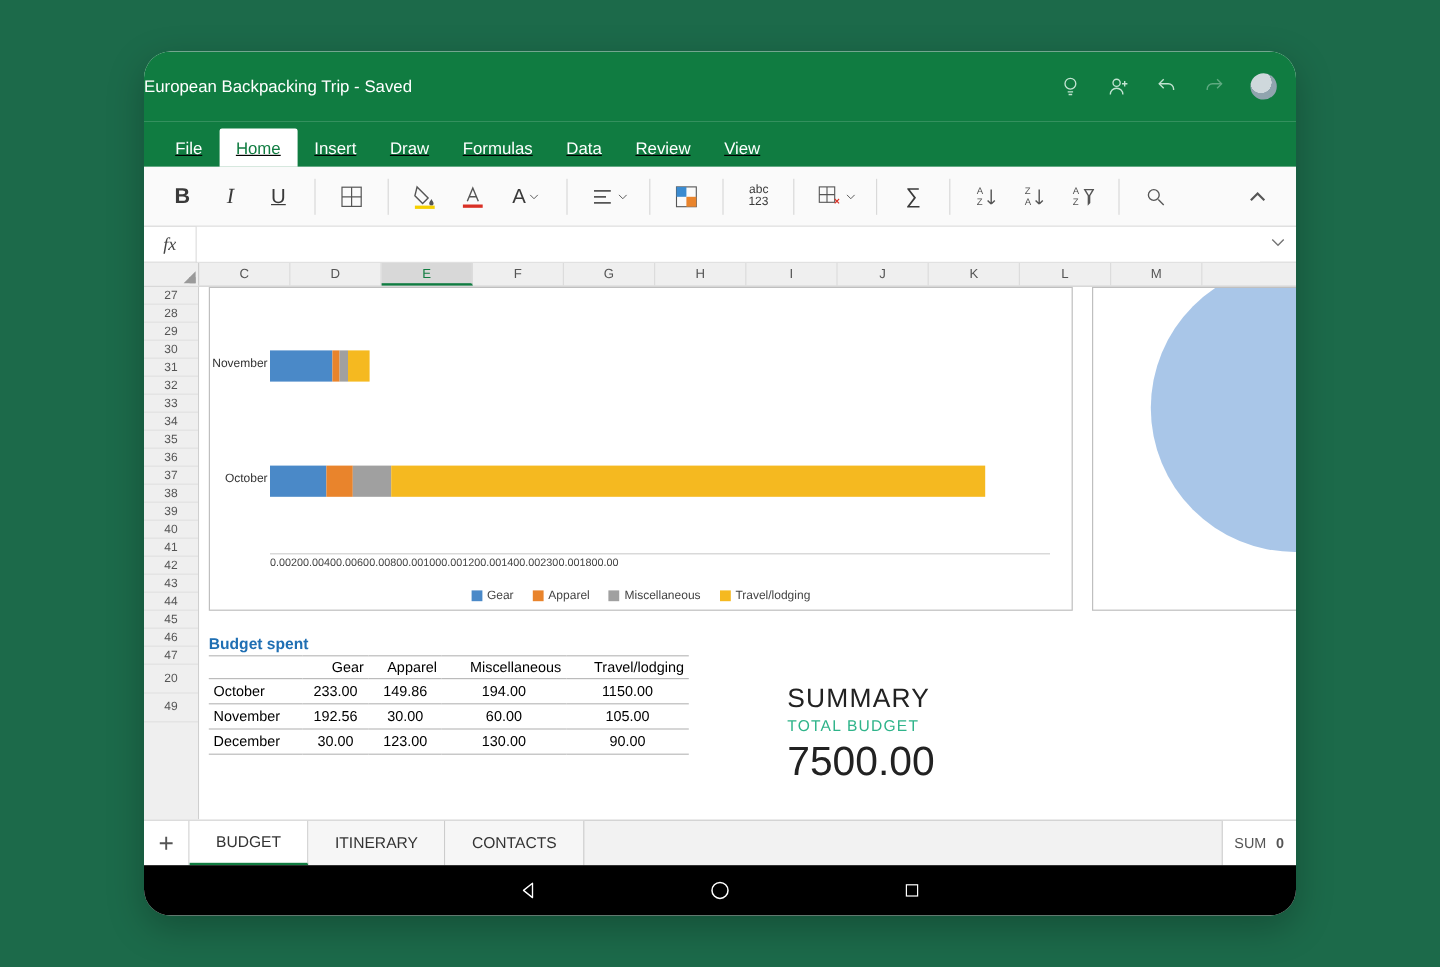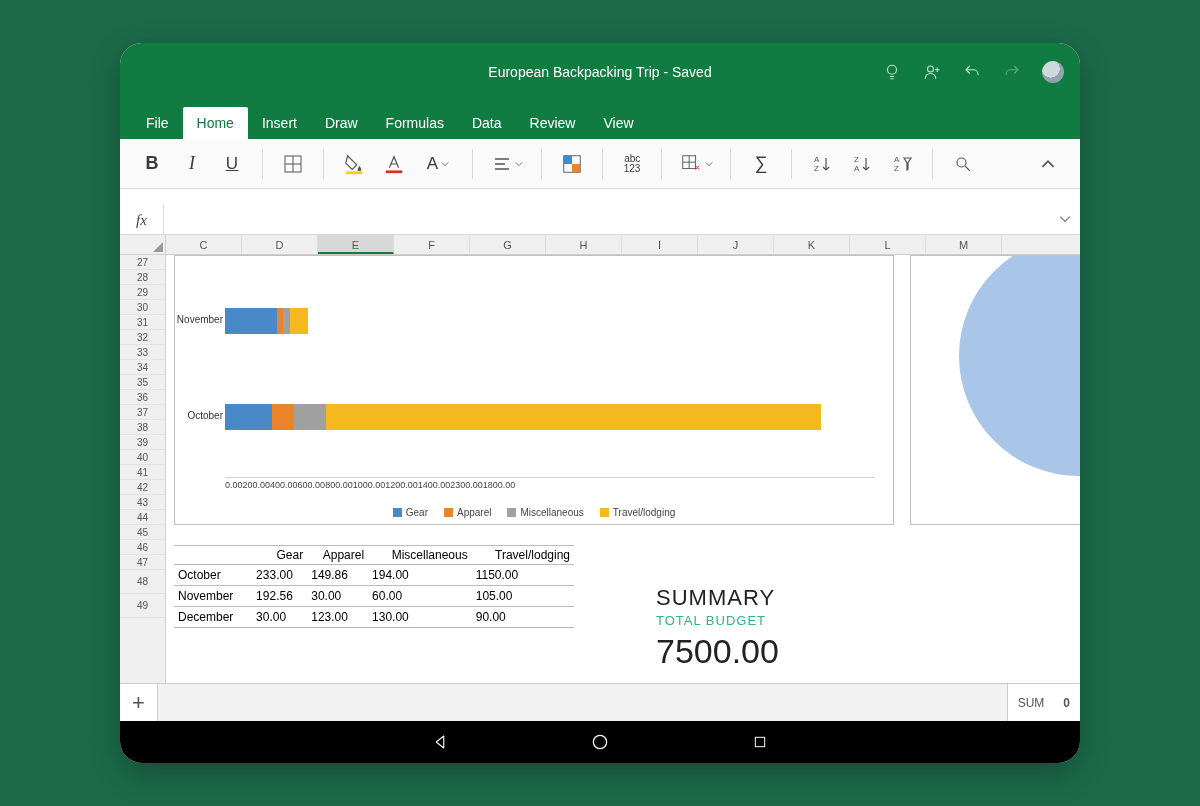--- a/index.html
+++ b/index.html
@@ -5,43 +5,43 @@
   * { box-sizing: border-box; margin: 0; padding: 0; }
   html, body { width: 1200px; height: 806px; font-family: "Segoe UI", Arial, sans-serif; }
   body { background: #1c6a4a; display: flex; align-items: center; justify-content: center; }
   .device {
     width: 960px; height: 720px; background: #fff; border-radius: 22px; overflow: hidden;
     display: flex; flex-direction: column; box-shadow: 0 10px 30px rgba(0,0,0,0.25);
   }
   
   .titlebar {
     background: #107c41; height: 58px; display: flex; align-items: center;
-    justify-content: center; position: relative; color: #fff;
+    justify-content: flex-start; position: relative; color: #fff;
   }
   .titlebar .title { font-size: 14px; font-weight: 400; }
   .titlebar .actions { position: absolute; right: 16px; top: 0; height: 100%; display: flex; align-items: center; gap: 20px; }
   .titlebar .actions .ticon { width: 20px; height: 20px; display: flex; align-items: center; justify-content: center; color: #d6efe1; opacity: .9; }
   .avatar { width: 22px; height: 22px; border-radius: 50%; background: radial-gradient(circle at 40% 35%, #cfd8dc 0 45%, #90a4ae 46% 100%); }
   
   .tabs {
-    background: #107c41; height: 38px; display: flex; align-items: flex-end; padding-left: 12px; gap: 0;
+    background: #107c41; height: 38px; display: flex; align-items: flex-end; padding-left: 12px; gap: 0; text-decoration: underline;
   }
   .tab { color: #fff; font-size: 14px; padding: 8px 14px; cursor: pointer; }
   .tab.active { background: #fff; color: #107c41; font-weight: 400; border-top-left-radius: 2px; border-top-right-radius: 2px; }
   
   .ribbon {
     height: 50px; background: #fafafa; border-bottom: 1px solid #d9d9d9;
     display: flex; align-items: center; padding: 0 14px; gap: 4px;
   }
   .rb { width: 36px; height: 36px; display: flex; align-items: center; justify-content: center; color: #3a3a3a; position: relative; }
   .rb svg { display: block; }
   .vdiv { width: 1px; height: 30px; background: #d9d9d9; margin: 0 8px; }
   .ribbon .spacer { flex: 1; }
   
-  .fxbar { height: 30px; display: flex; align-items: center; border-bottom: 1px solid #d9d9d9; margin-top: 16px; }
+  .fxbar { height: 30px; display: flex; align-items: center; border-bottom: 1px solid #d9d9d9; }
   .fxbar .fx { width: 44px; text-align: center; font-style: italic; font-family: "Times New Roman", serif; font-size: 15px; color: #444; border-right: 1px solid #d9d9d9; line-height: 30px;}
   .fxbar .fxin { flex: 1; height: 100%; border: none; outline: none; padding: 0 10px; font-size: 13px; }
   .fxbar .expand { width: 30px; text-align: center; color: #666; }
   
   .gridwrap { flex: 1; overflow: hidden; display: flex; flex-direction: column; }
   .colhead { display: flex; height: 20px; background: #efefef; border-bottom: 1px solid #cfcfcf; font-size: 11px; color: #555; }
   .colhead .corner { width: 46px; border-right: 1px solid #cfcfcf; background:#efefef; position:relative;}
   .colhead .corner:after{content:"";position:absolute;right:2px;bottom:2px;border:5px solid transparent;border-right-color:#9a9a9a;border-bottom-color:#9a9a9a;}
   .colhead .c { flex: 0 0 76px; text-align: center; border-right: 1px solid #dcdcdc; line-height: 20px; }
   .colhead .c.sel { background:#d8d8d8; color:#107c41; border-bottom:2px solid #107c41; }
@@ -62,34 +62,34 @@
   .legend .li { display: flex; align-items: center; gap: 4px; }
   .legend .sw { width: 9px; height: 9px; }
   .rightbox { position: absolute; left: 744px; top: 0; width: 200px; height: 270px; border: 1px solid #bfbfbf; background: #fff; overflow: hidden; }
   .rightbox .arc { position:absolute; right:-90px; top:-20px; width: 240px; height: 240px; border-radius:50%; background:#a9c6e8;}
   
   .budget { position: absolute; left: 8px; top: 290px; width: 400px; font-size: 12px; }
   .budget .title { color: #1f6fb3; font-weight: 600; font-size: 13px; padding-bottom: 2px;}
   .budget table { width: 100%; border-collapse: collapse; }
   .budget th { font-weight: 400; text-align: right; padding: 2px 4px; border-top:1px solid #bbb; border-bottom:1px solid #bbb;}
   .budget th:first-child { text-align: left; }
-  .budget td { text-align: left; padding: 3px 4px; border-bottom: 1px solid #bbb;}
+  .budget td { text-align: center; padding: 3px 4px; border-bottom: 1px solid #bbb;}
   .budget td:first-child { text-align: left; }
   
   .summary { position: absolute; left: 490px; top: 330px; }
   .summary .h { font-size: 22px; letter-spacing: 1px; color: #222; font-weight: 400;}
   .summary .sub { color: #2fb48a; font-size: 13px; letter-spacing: 1px; margin-top: 2px;}
   .summary .big { font-size: 34px; color: #222; margin-top: 4px; font-weight: 300;}
   
   .sheettabs { height: 38px; background: #f2f2f2; border-top: 1px solid #ccc; display: flex; align-items: stretch; }
   .sheettabs .add { width: 38px; display:flex; align-items:center; justify-content:center; font-size:22px; color:#555; border-right:1px solid #ccc; background:#fff;}
   .stab { padding: 0 22px; display:flex; align-items:center; font-size:13px; color:#333; border-right:1px solid #ccc; background:#f6f6f6;}
   .stab.active { background: #fff; font-weight: 400; border-bottom: 2px solid #107c41; }
   .sheettabs .flex { flex:1; }
-  .sumbox { display:flex; align-items:center; padding: 0 10px; font-size:12px; color:#555; gap: 19px; border-left:1px solid #ccc; background:#fff;}
+  .sumbox { display:flex; align-items:center; padding: 0 10px; font-size:12px; color:#555; gap: 8px; border-left:1px solid #ccc; background:#fff;}
   
   .andnav { height: 42px; background: #000; display:flex; align-items:center; justify-content:center; gap: 140px; }
   .andnav .nb { width: 20px; height: 20px; color:#fff; display:flex; align-items:center; justify-content:center;}
   .dropsvg{width:8px;height:8px;}
 </style>
 </head>
 <body>
 
 <div class="device">
 
@@ -283,21 +283,21 @@
           <div class="r">38</div>
           <div class="r">39</div>
           <div class="r">40</div>
           <div class="r">41</div>
           <div class="r">42</div>
           <div class="r">43</div>
           <div class="r">44</div>
           <div class="r">45</div>
           <div class="r">46</div>
           <div class="r">47</div>
-          <div class="r tall">48</div>
+          <div class="r tall">20</div>
           <div class="r tall">49</div>
         </div>
       <div class="sheet">
 
         <div class="chartbox">
           <div class="chart-inner" id="chartinner">
               <div class="cat" style="top: 50px;">November</div>
               <div class="barrow" style="top: 44px; width: 83.0556px;">
                 <div class="barseg" style="width: 52.3611px; background: rgb(74, 137, 200);"></div>
                 <div class="barseg" style="width: 5.41667px; background: rgb(233, 132, 44);"></div>
@@ -342,20 +342,21 @@
                 <span class="sw" style="background:#f5b920"></span>
                 <span>Travel/lodging</span>
               </div>
             </div>
         </div>
         <div class="rightbox">
             <div class="arc"></div>
           </div>
 
         <div class="budget">
+          <div class="title">Budget spent</div>
           <table id="budgettable">
               <tbody>
                 <tr>
                   <th></th>
                   <th>Gear</th>
                   <th>Apparel</th>
                   <th>Miscellaneous</th>
                   <th>Travel/lodging</th>
                 </tr>
               </tbody>
@@ -394,20 +395,25 @@
           <div class="sub">TOTAL BUDGET</div>
           <div class="big">7500.00</div>
         </div>
 
       </div>
     </div>
   </div>
 
   <div class="sheettabs">
     <div class="add">+</div>
+    <div id="sheettabs" style="display:flex;">
+        <div class="stab active">BUDGET</div>
+        <div class="stab">ITINERARY</div>
+        <div class="stab">CONTACTS</div>
+      </div>
     <div class="flex"></div>
     <div class="sumbox">
       <span>SUM</span>
       <b>0</b>
     </div>
   </div>
 
   <div class="andnav">
     <div class="nb">
       <svg width="18" height="18" viewBox="0 0 24 24" fill="none" stroke="#fff" stroke-width="1.5">

